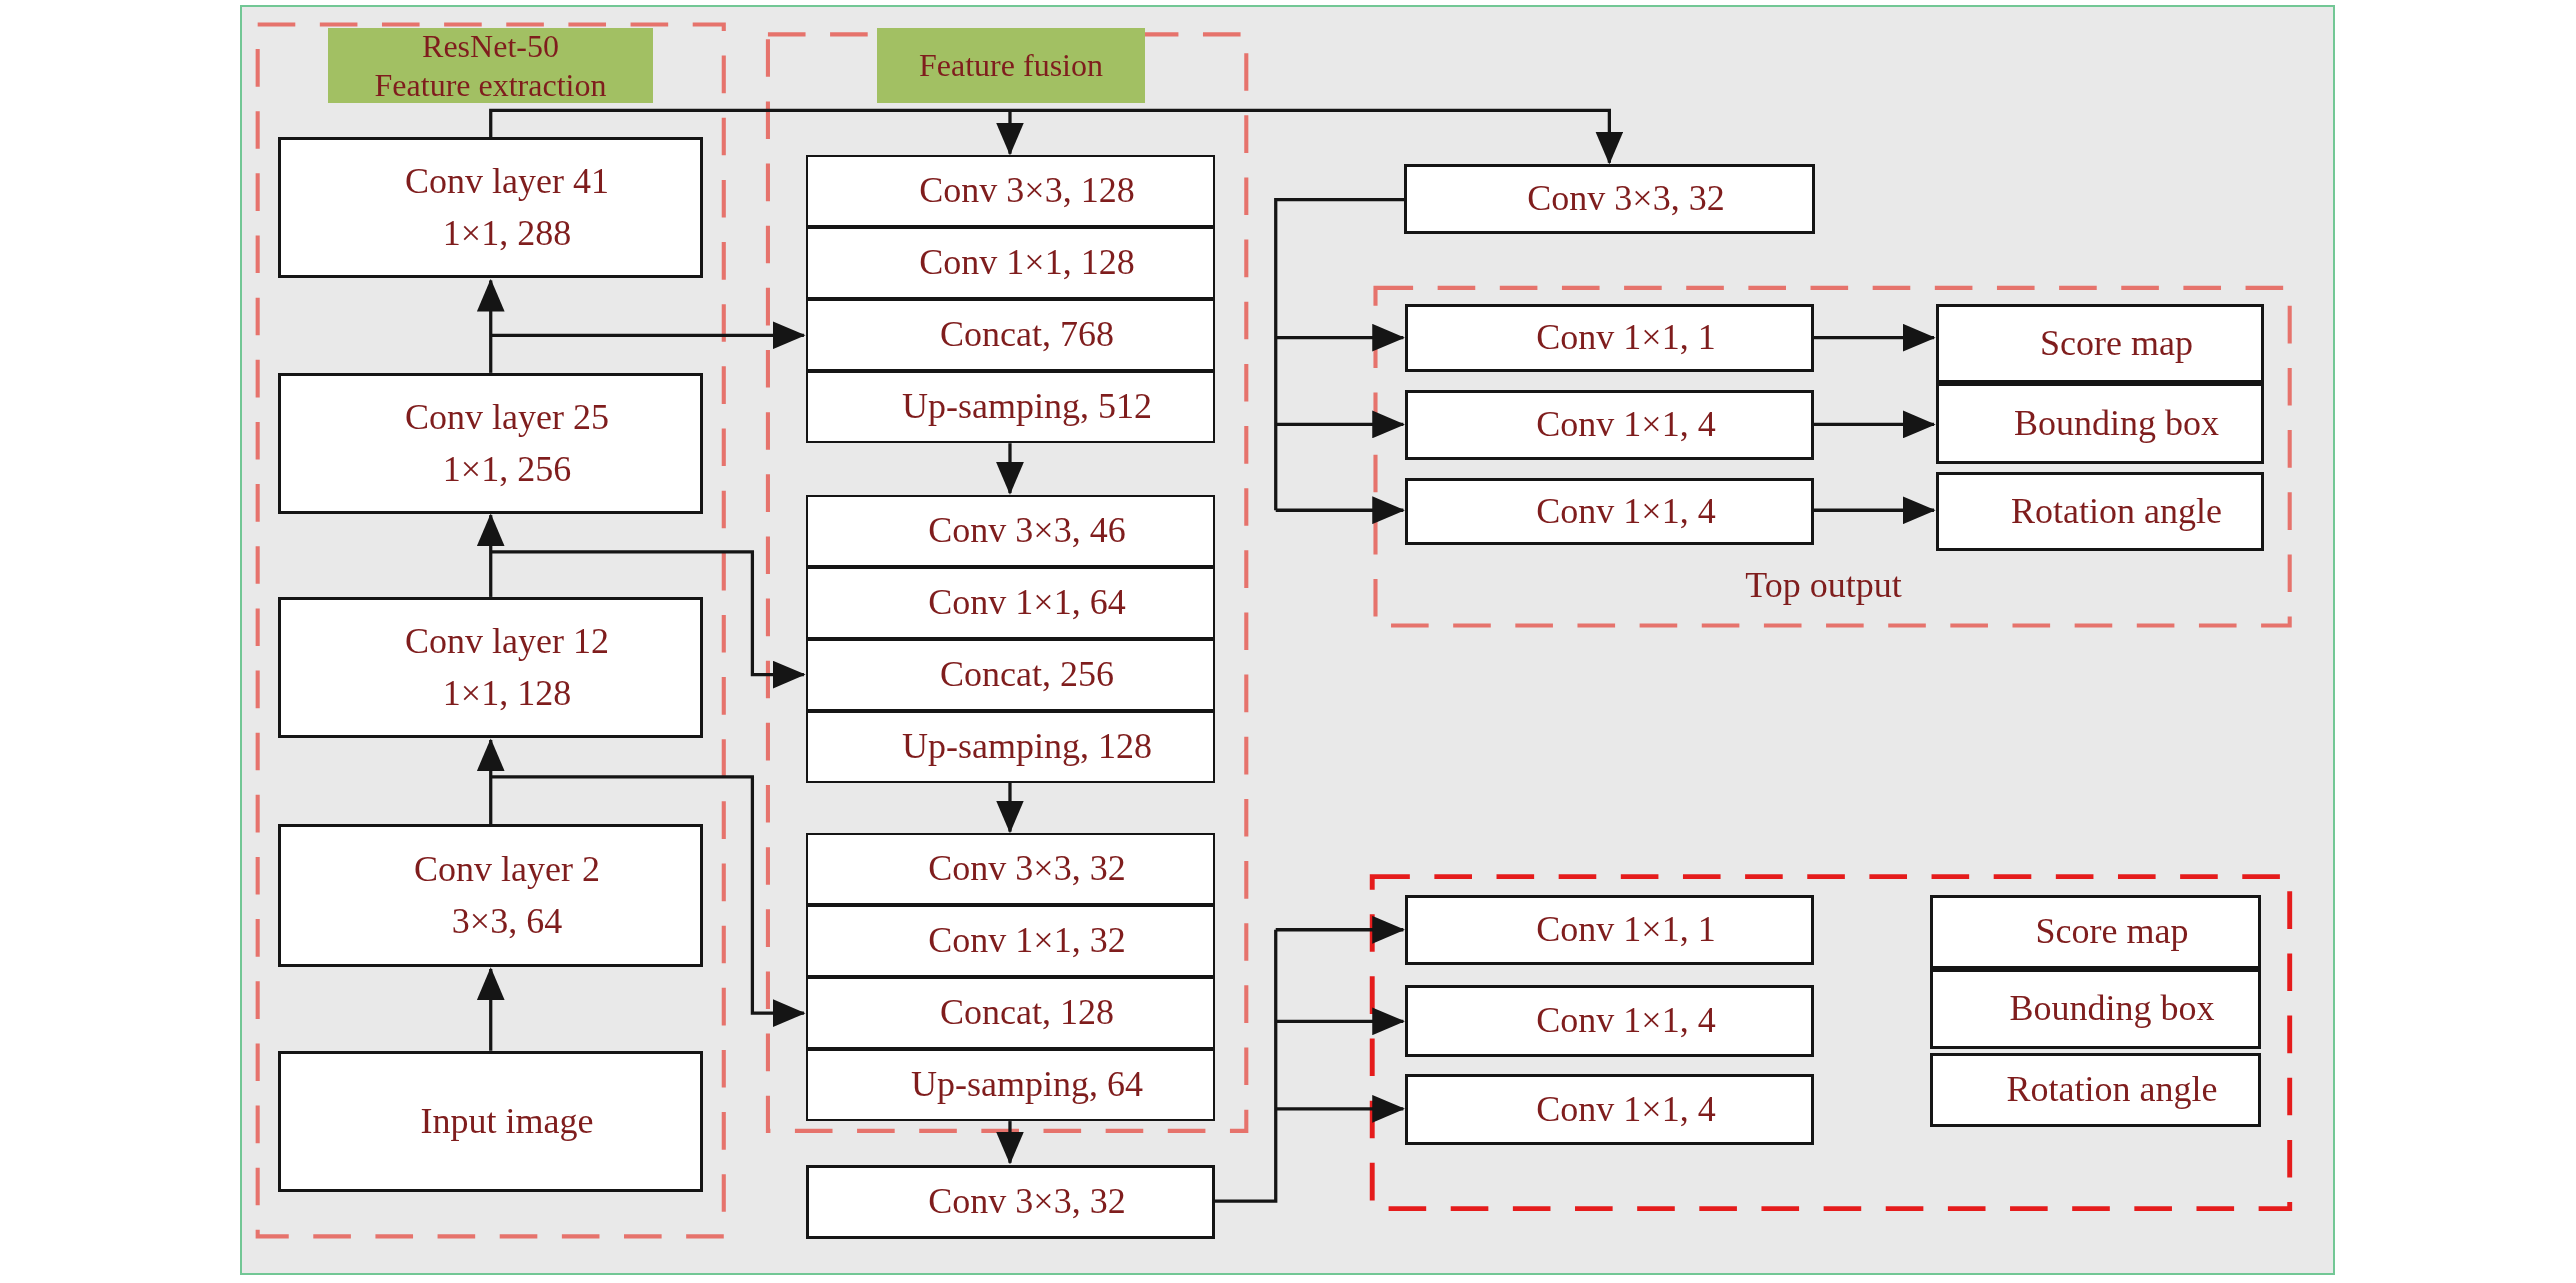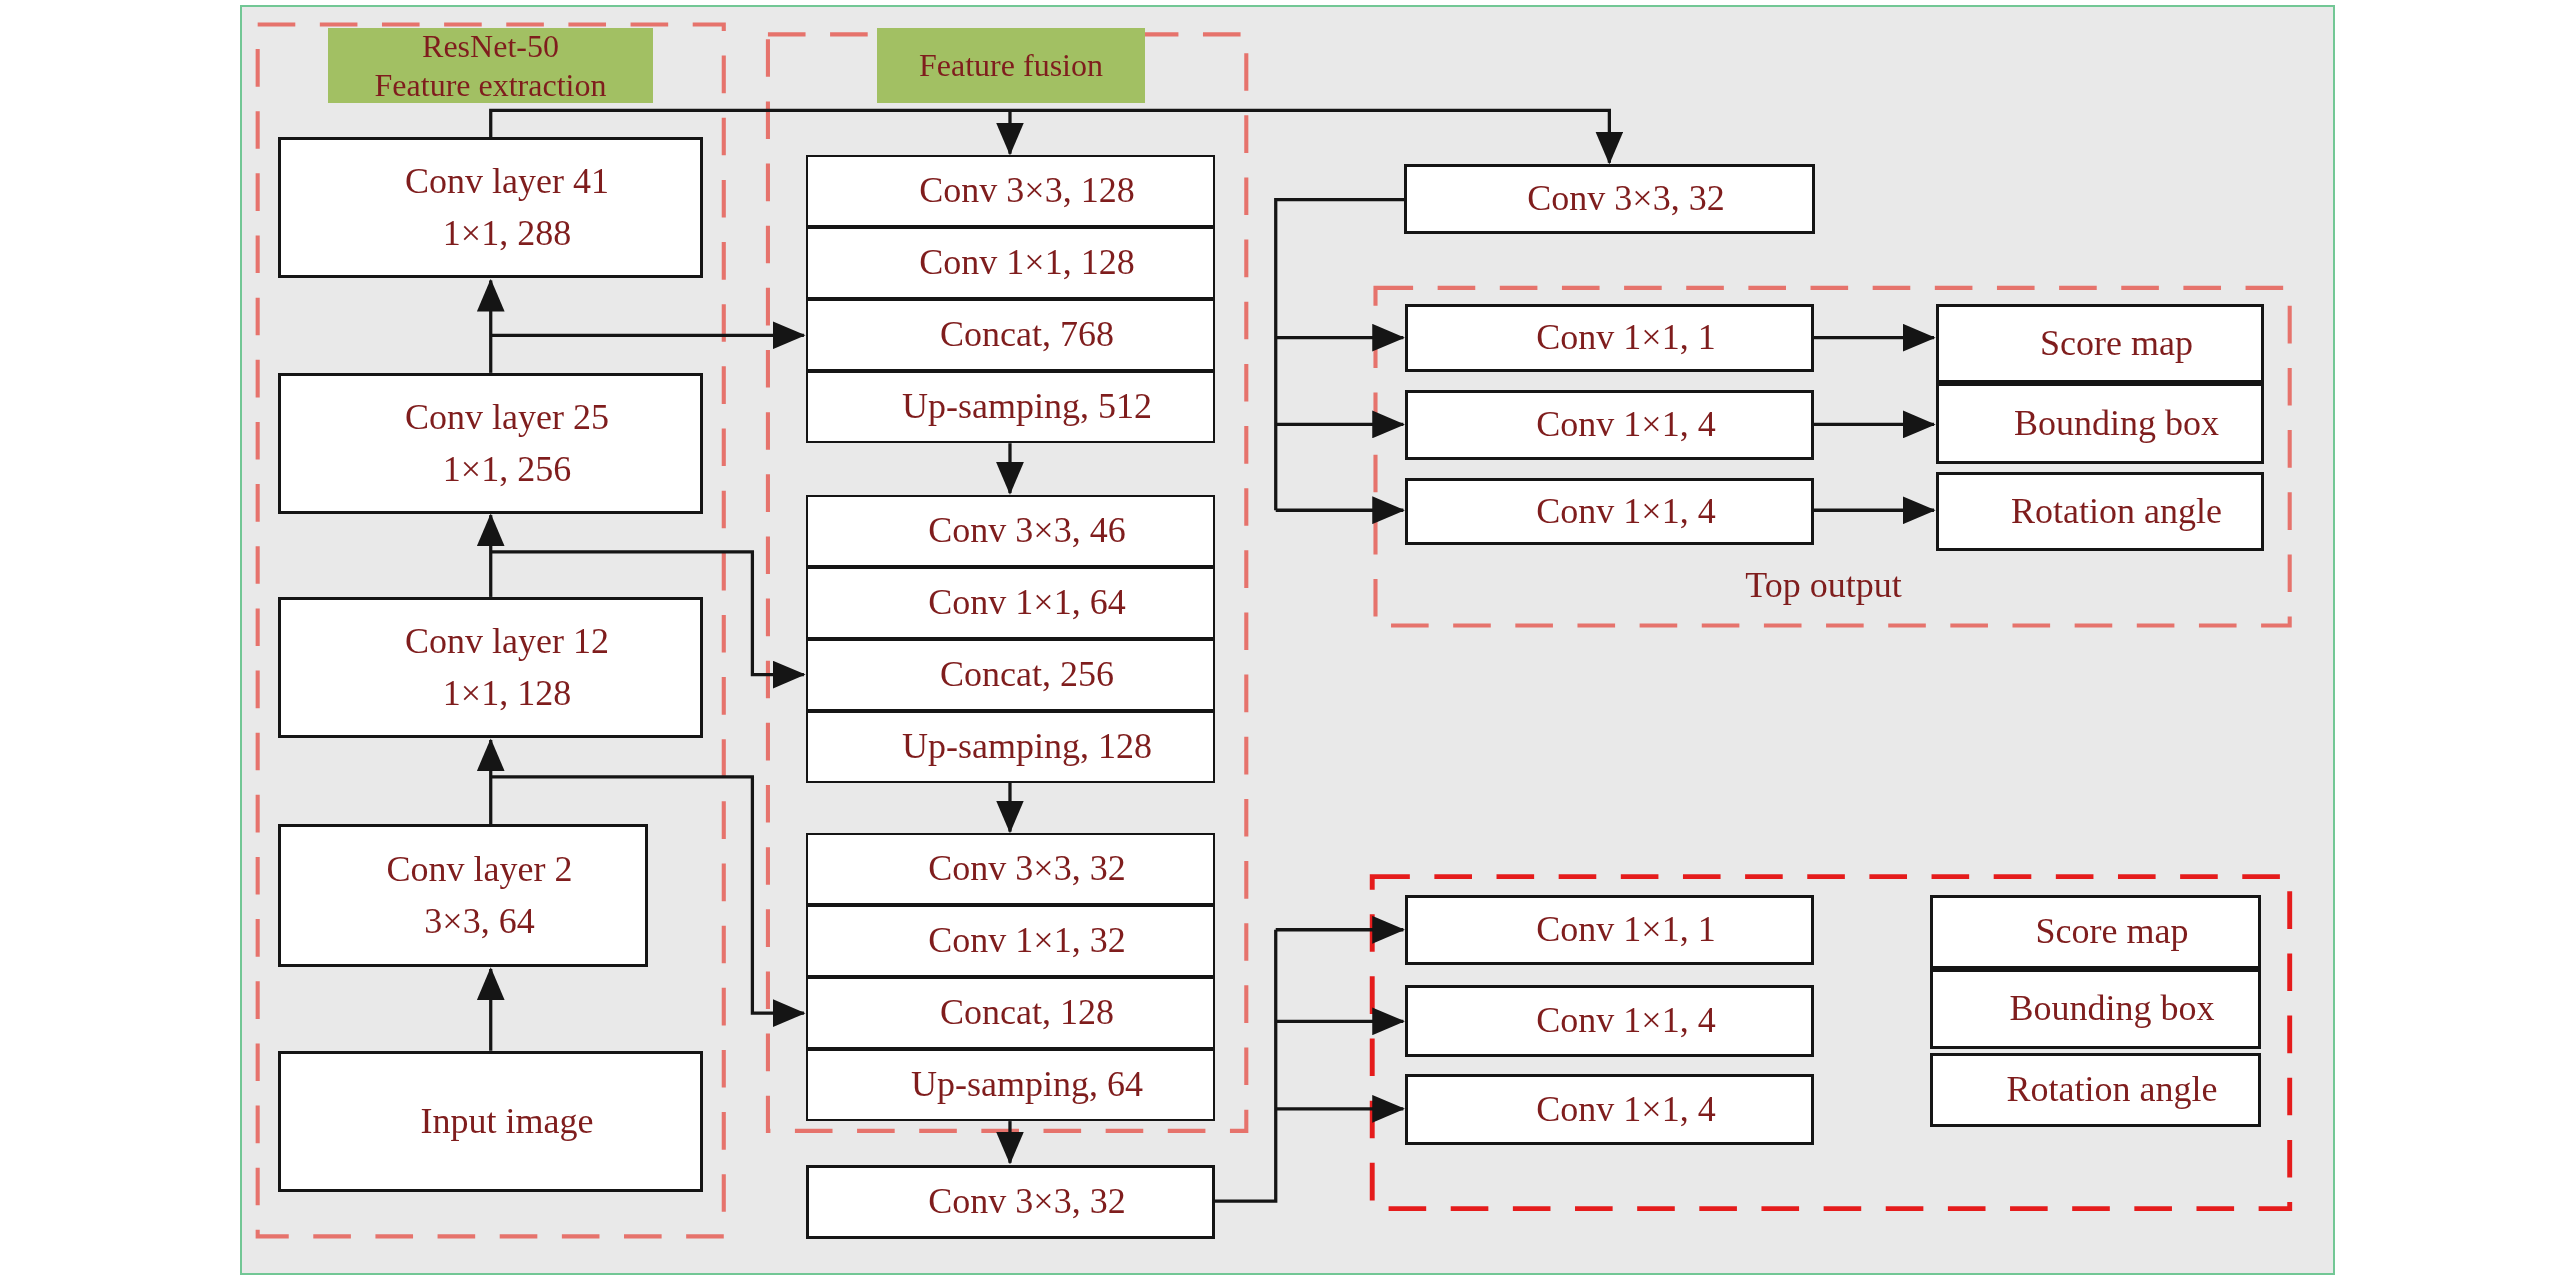--- a/index.html
+++ b/index.html
@@ -92,21 +92,21 @@
     <span>1×1, 288</span>
   </div>
   <div class="box" style="left:278px; top:373px; width:425px; height:141px;">
     <span>Conv layer 25</span>
     <span>1×1, 256</span>
   </div>
   <div class="box" style="left:278px; top:597px; width:425px; height:141px;">
     <span>Conv layer 12</span>
     <span>1×1, 128</span>
   </div>
-  <div class="box" style="left:278px; top:824px; width:370px; height:143px;">
+  <div class="box" style="left:278px; top:824px; width:425px; height:143px;">
     <span>Conv layer 2</span>
     <span>3×3, 64</span>
   </div>
   <div class="box" style="left:278px; top:1051px; width:425px; height:141px;">
     <span>Input image</span>
   </div>
 
   <div class="box row" style="left:806px; top:155px; width:409px; height:72px;">
       <span>Conv 3×3, 128</span>
     </div>

